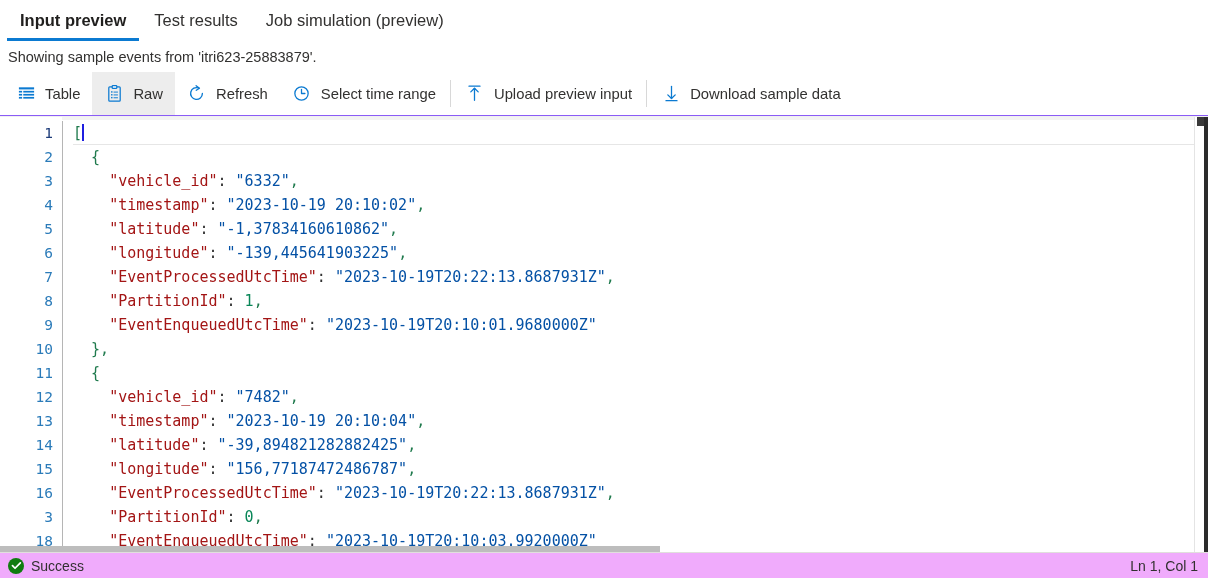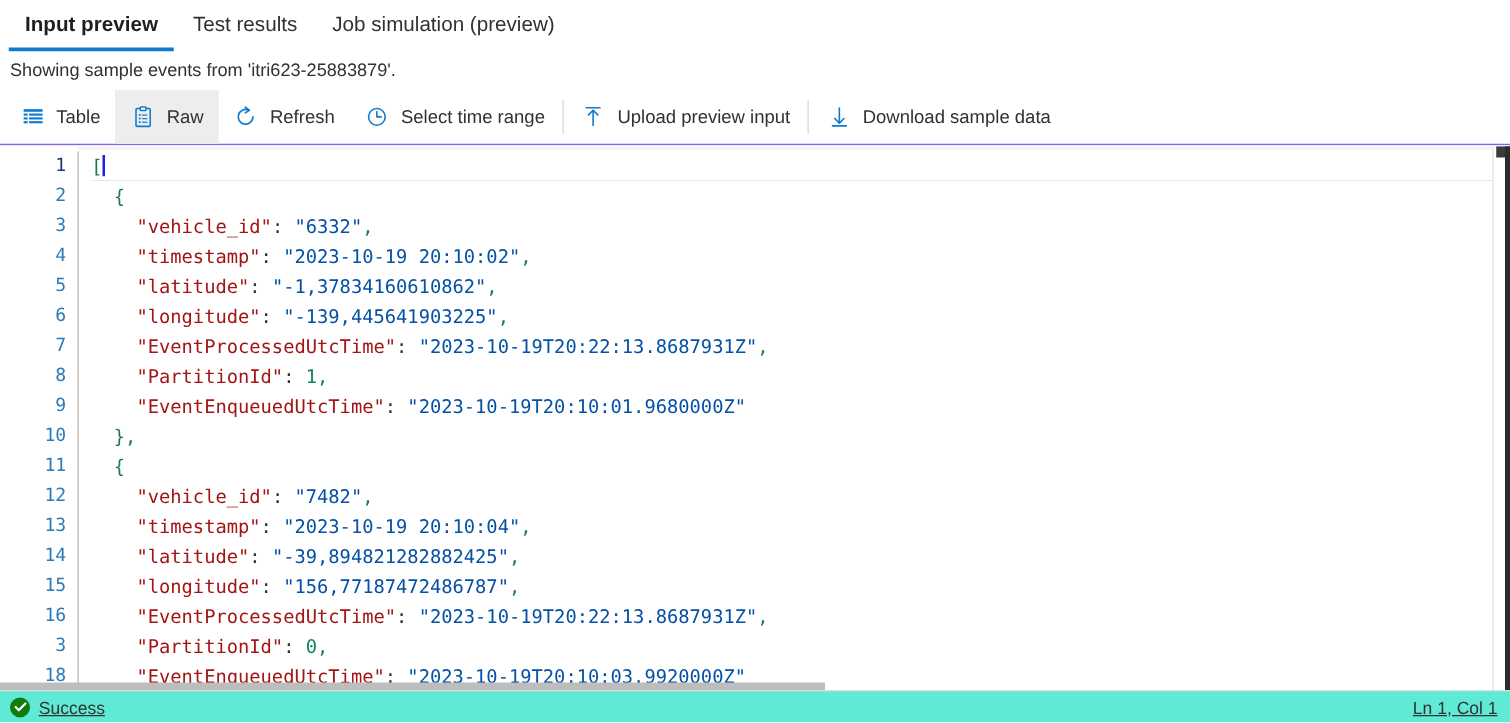--- a/index.html
+++ b/index.html
@@ -208,25 +208,24 @@
     background: #f3f3f3;
   }
 
   
   .statusbar {
     flex: 0 0 26px;
     display: flex;
     align-items: center;
     justify-content: space-between;
     padding: 0 10px 0 8px;
-    background: #5eead4;
+    background: #f0abfc;
     border-top: 1px solid #e1dfdd;
     font-size: 14px;
     color: #323130;
-    text-decoration: underline;
   }
   .status-left {
     display: flex;
     align-items: center;
     gap: 7px;
   }
   .status-right { color: #323130; white-space: nowrap; }
   .check {
     width: 16px; height: 16px;
     border-radius: 50%;

